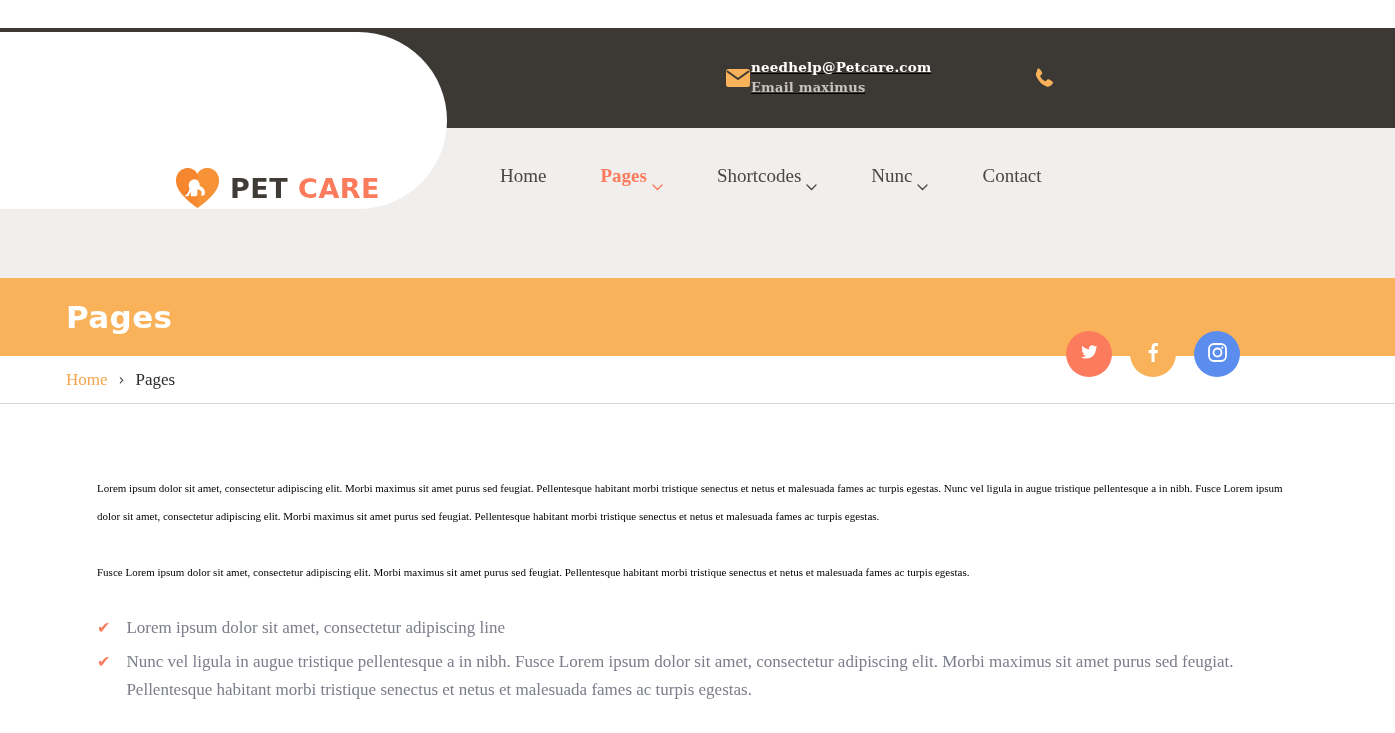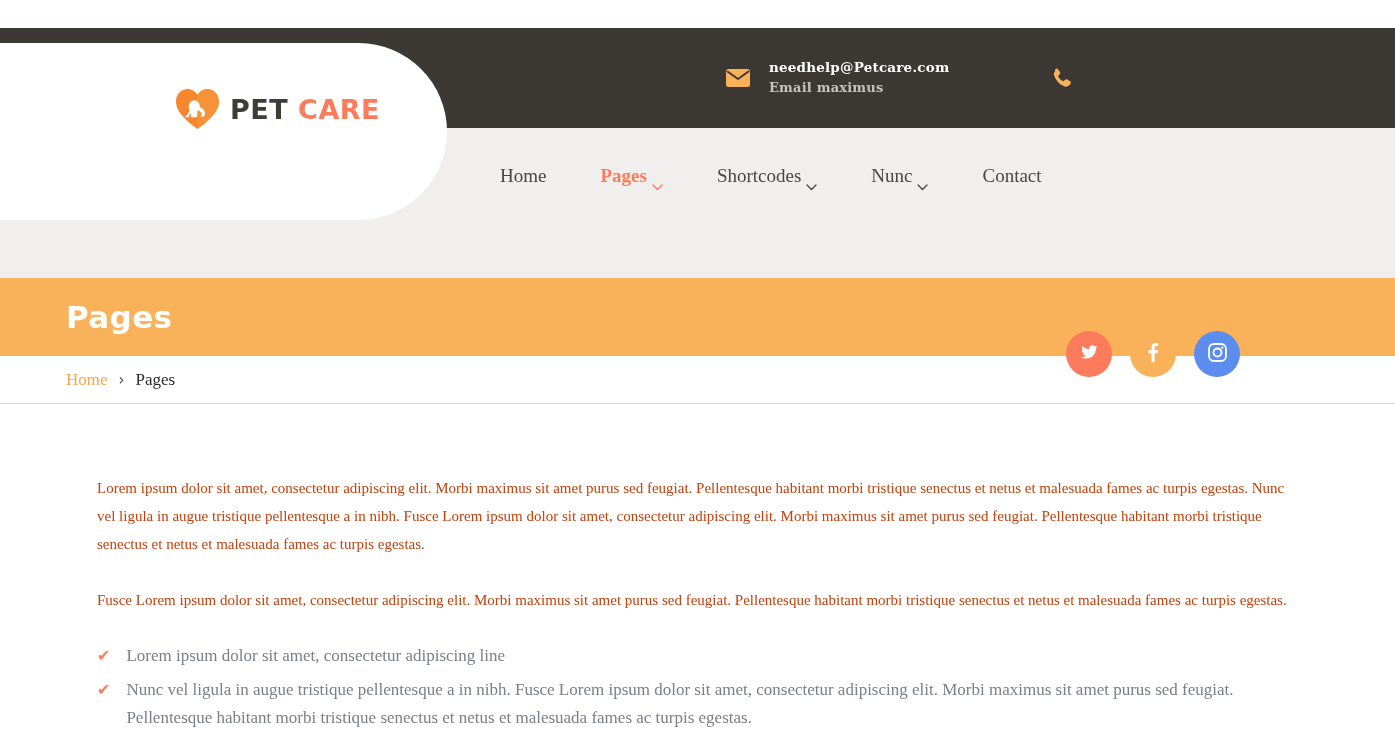--- a/index.html
+++ b/index.html
@@ -22,29 +22,29 @@
   
   .header {
     position: relative;
     height: 100px;
     background: #3C3833;
   }
 
   .logo-panel {
     position: absolute;
     left: 0;
-    top: 15px;
+    top: 4px;
     width: 447px;
     height: 177px;
     background: #ffffff;
     border-top-right-radius: 90px;
     border-bottom-right-radius: 90px;
     z-index: 5;
     display: flex;
-    align-items: flex-start;
+    align-items: flex-end;
   }
 
   .logo {
     display: flex;
     align-items: center;
     margin-left: 175px;
     margin-top: 45px;
     gap: 10px;
   }
 
@@ -66,21 +66,21 @@
     left: 725px;
     top: 0;
     height: 100px;
     display: flex;
     align-items: center;
     gap: 100px;
   }
 
   .contact-item {
     display: flex;
-    gap: 18px;
+    text-decoration: underline;
   }
 
   .contact-icon {
     color: #F9B25A;
     display: flex;
     align-items: center;
     justify-content: center;
     width: 26px;
   }
 
@@ -200,23 +200,23 @@
   }
 
   
   .content {
     padding: 70px 95px 0 97px;
     background: #ffffff;
   }
 
   .para {
     font-family: "Liberation Serif", serif;
-    font-size: 15px;
+    font-size: 11px;
     line-height: 28px;
-    color: #c2410c;
+    color: #000000;
     margin-bottom: 28px;
     text-align: left;
   }
 
   .check-list { list-style: none; }
 
   .check-item {
     display: flex;
     align-items: flex-start;
     gap: 16px;

